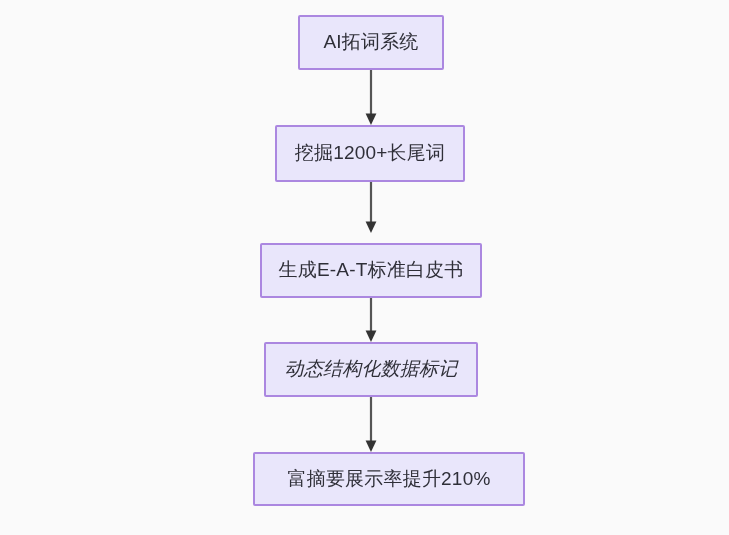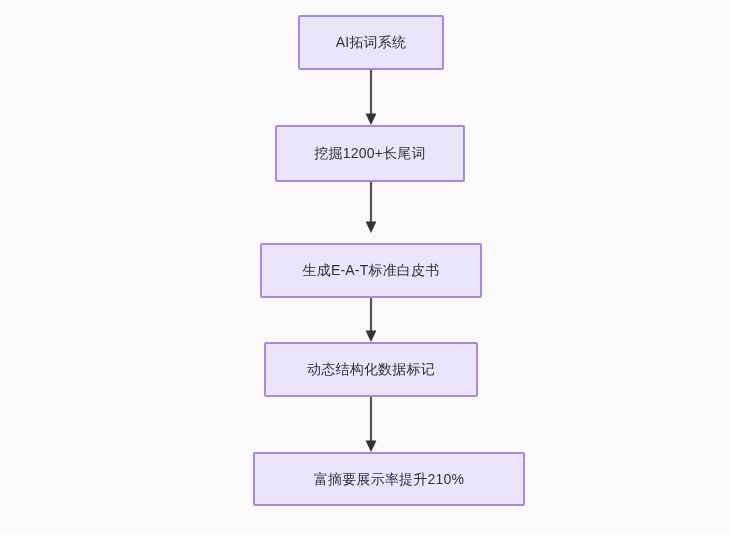--- a/index.html
+++ b/index.html
@@ -22,42 +22,42 @@
   .node {
     position: absolute;
     box-sizing: border-box;
     background: #e9e6fb;
     border: 2px solid #ab87e0;
     border-radius: 2px;
     display: flex;
     align-items: center;
     justify-content: center;
     color: #2f2f38;
-    font-size: 14px;
+    font-size: 19px;
     line-height: 1.2;
     letter-spacing: 0.2px;
     white-space: nowrap;
   }
   .node-label {
     display: block;
     padding: 0 6px;
   }
   .edge {
     position: absolute;
     pointer-events: none;
   }
   .edge svg {
     display: block;
     overflow: visible;
   }
   
   #node-0 { left: 298px; top: 15px;  width: 146px; height: 55px; }
   #node-1 { left: 275px; top: 125px; width: 190px; height: 57px; }
   #node-2 { left: 260px; top: 243px; width: 222px; height: 55px; }
-  #node-3 { left: 264px; top: 342px; width: 214px; height: 55px; }
+  #node-3 { left: 264px; top: 342px; width: 214px; height: 55px; font-style: italic; }
   #node-4 { left: 253px; top: 452px; width: 272px; height: 54px; }
   
   #edge-0 { left: 363px; top: 70px;  width: 16px; height: 55px; }
   #edge-1 { left: 363px; top: 180px; width: 16px; height: 53px; }
   #edge-2 { left: 363px; top: 288px; width: 16px; height: 54px; }
   #edge-3 { left: 363px; top: 397px; width: 16px; height: 55px; }
 </style>
 </head>
 <body>
 

